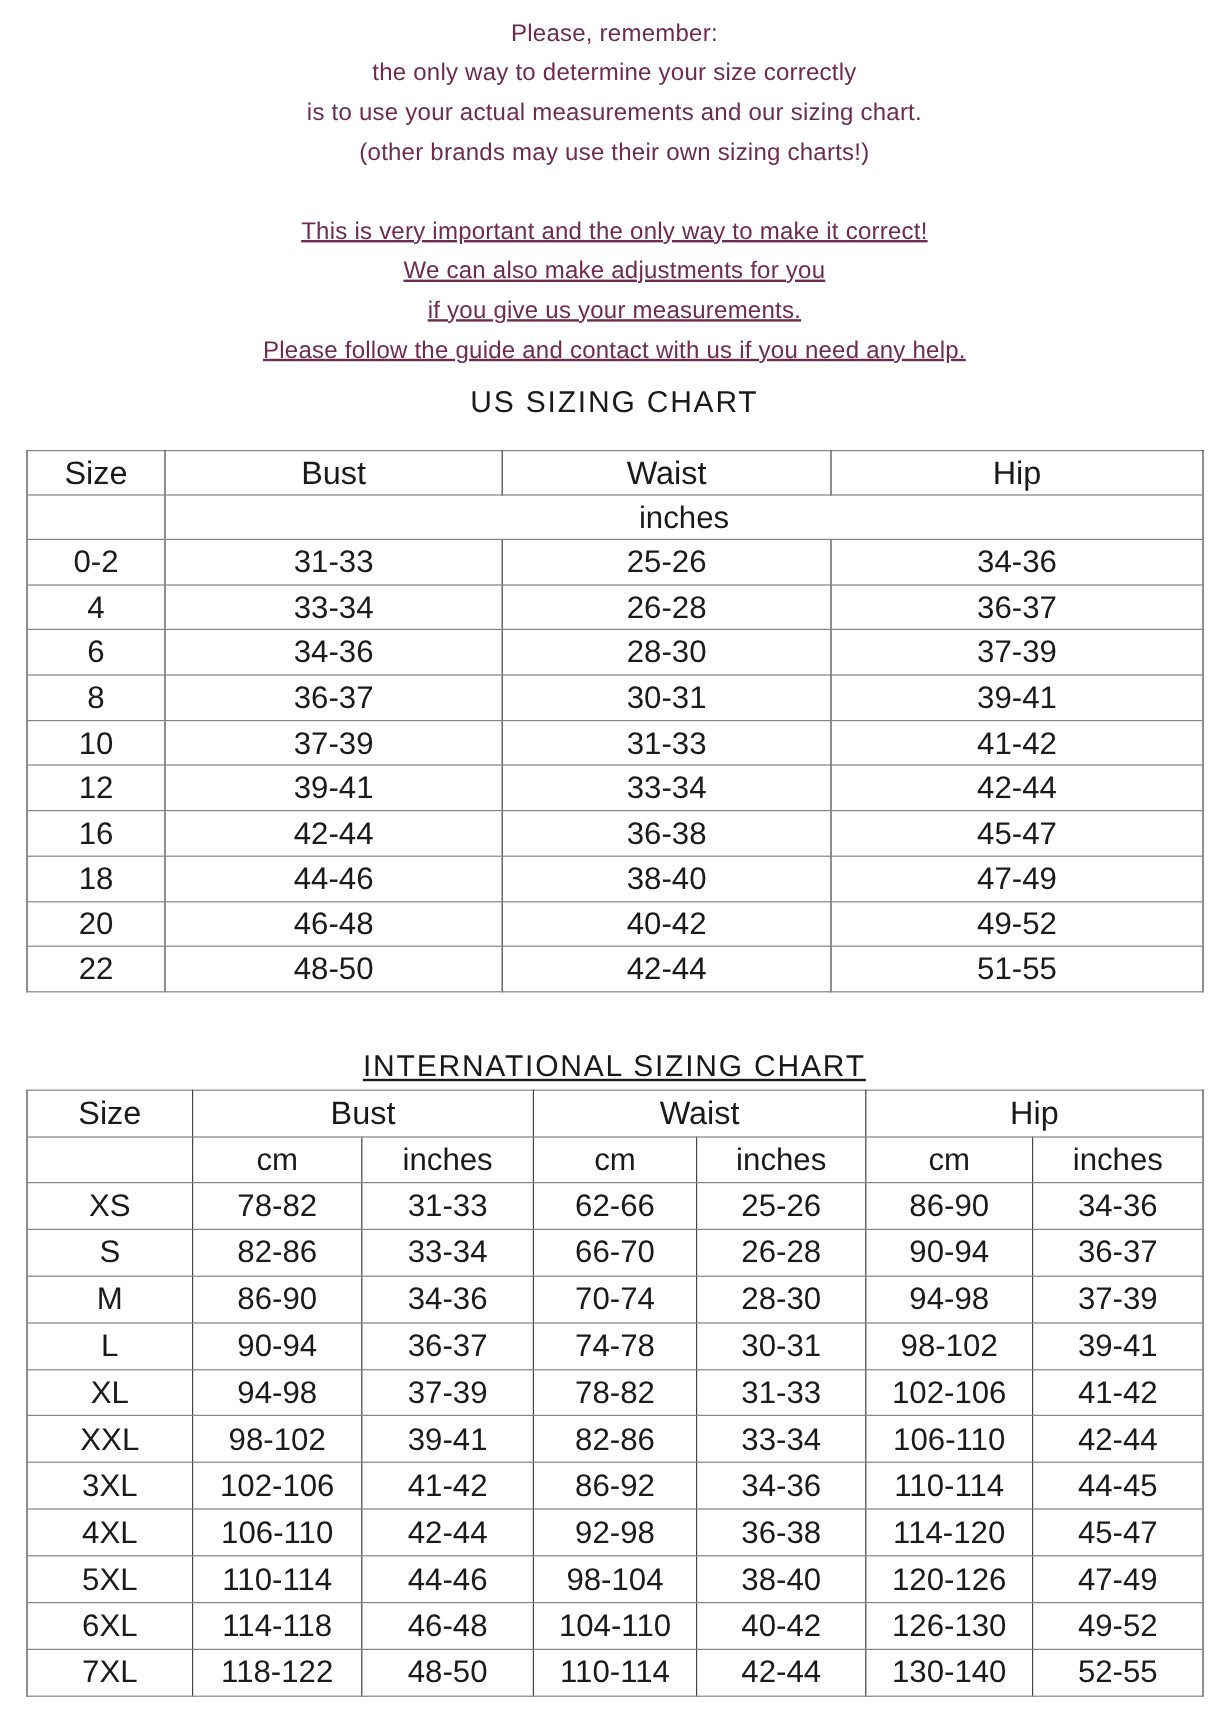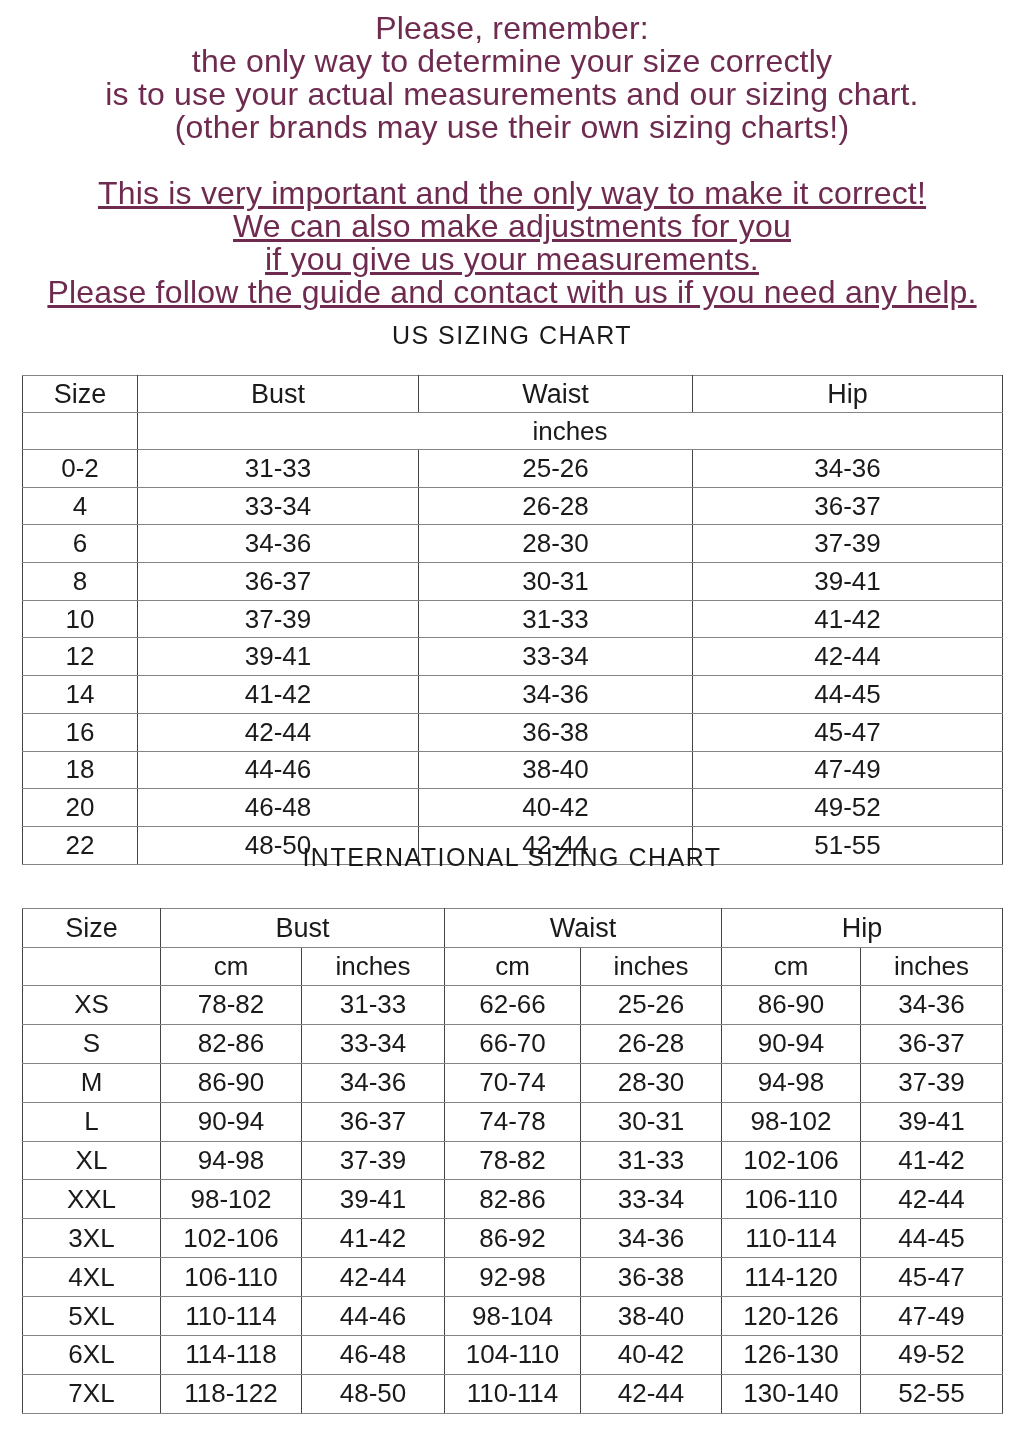--- a/index.html
+++ b/index.html
@@ -14,40 +14,40 @@
     background: #ffffff;
     overflow: hidden;
     font-family: "Liberation Sans", sans-serif;
   }
   .intro {
     position: absolute;
     left: 0;
     width: 1024px;
     text-align: center;
     color: #6e2b4f;
-    font-size: 32px;
+    font-size: 20px;
     font-weight: 300;
     line-height: 33px;
     letter-spacing: 0.2px;
   }
   .intro-block-1 { top: 12px; }
   .intro-block-2 { top: 177px; text-decoration: underline; }
   .chart-title {
     position: absolute;
     left: 0;
     width: 1024px;
     text-align: center;
     color: #1a1a1a;
     font-size: 25px;
     font-weight: 300;
     letter-spacing: 1.5px;
     line-height: 30px;
   }
   .us-title { top: 320px; }
-  .intl-title { top: 842px; }
+  .intl-title { top: 874px; text-decoration: underline; }
   table.sizing {
     position: absolute;
     left: 22px;
     width: 980px;
     border-collapse: collapse;
     table-layout: fixed;
     color: #1a1a1a;
   }
   .us-table { top: 375px; }
   .intl-table { top: 908px; }
@@ -140,26 +140,20 @@
           <td>10</td>
           <td>37-39</td>
           <td>31-33</td>
           <td>41-42</td>
         </tr>
         <tr>
           <td>12</td>
           <td>39-41</td>
           <td>33-34</td>
           <td>42-44</td>
-        </tr>
-        <tr>
-          <td>14</td>
-          <td>41-42</td>
-          <td>34-36</td>
-          <td>44-45</td>
         </tr>
         <tr>
           <td>16</td>
           <td>42-44</td>
           <td>36-38</td>
           <td>45-47</td>
         </tr>
         <tr>
           <td>18</td>
           <td>44-46</td>

